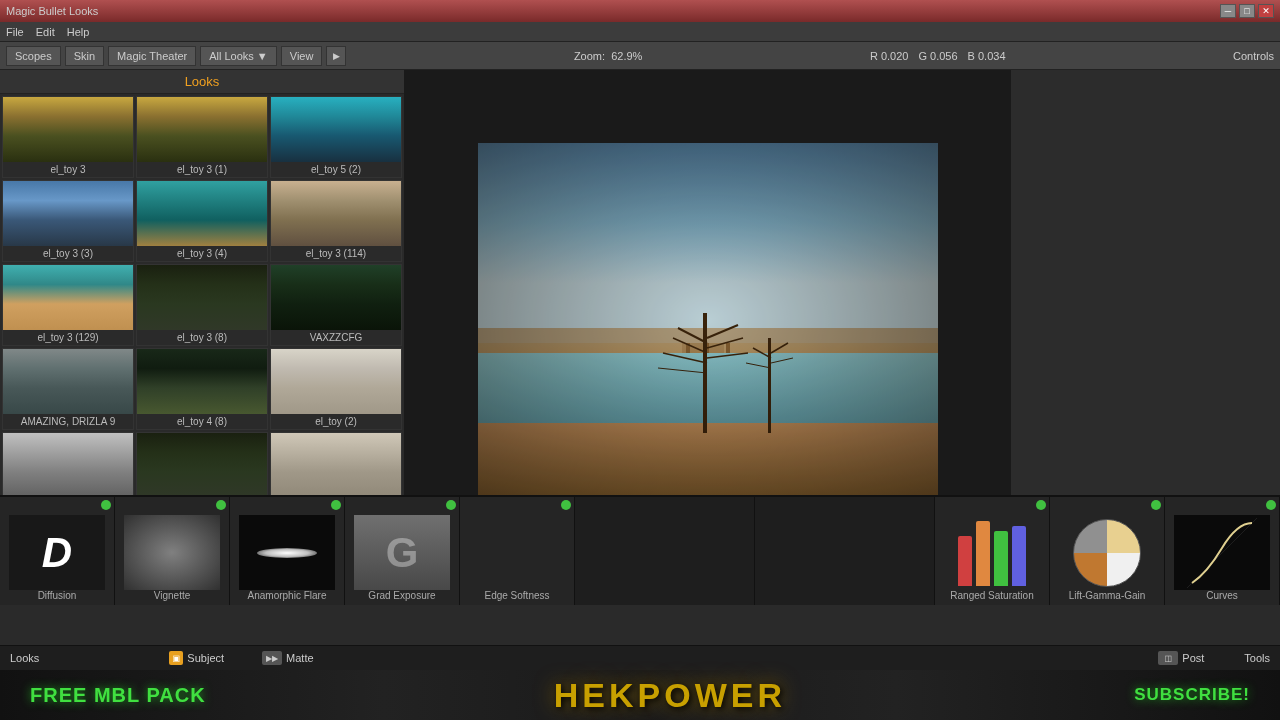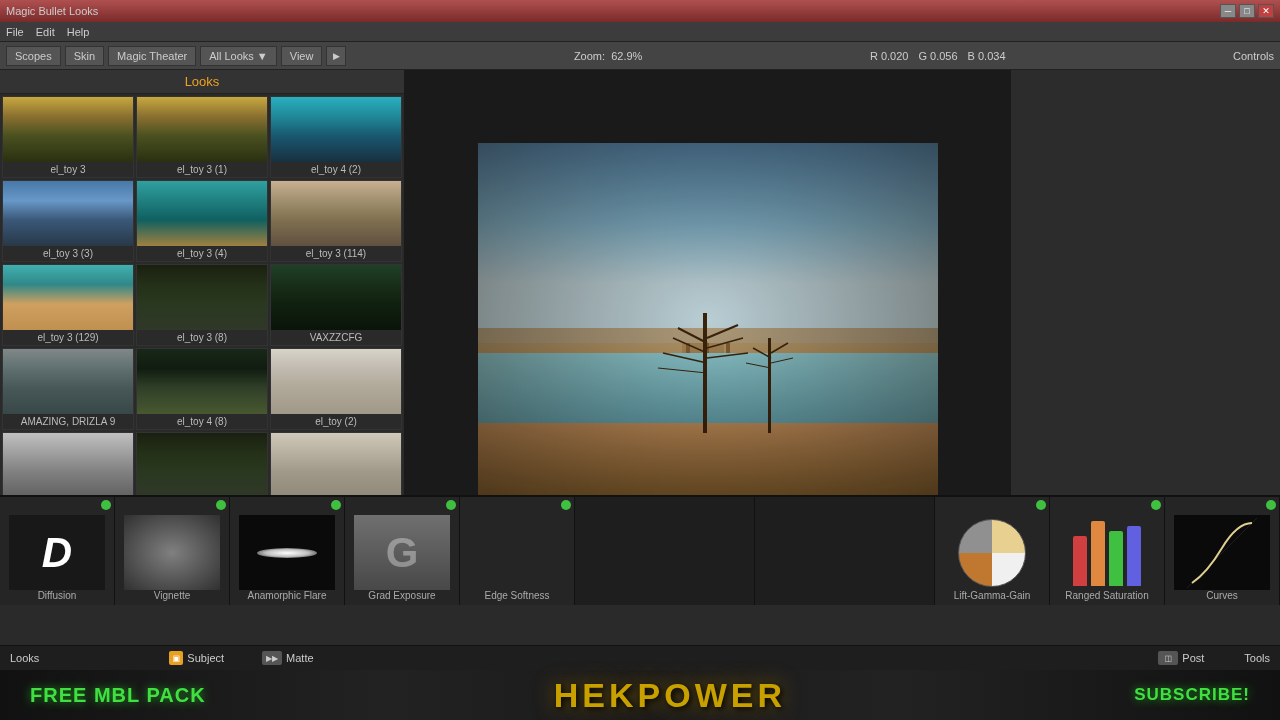--- a/index.html
+++ b/index.html
@@ -377,21 +377,21 @@
       <div class="look-item">
             <div class="thumb-landscape lt-warm-forest"></div>
             <div class="look-name">el_toy 3</div>
           </div>
           <div class="look-item">
             <div class="thumb-landscape lt-warm-forest"></div>
             <div class="look-name">el_toy 3 (1)</div>
           </div>
           <div class="look-item">
             <div class="thumb-landscape lt-cyan-trees"></div>
-            <div class="look-name">el_toy 4 (2)</div>
+            <div class="look-name">el_toy 5 (2)</div>
           </div>
           <div class="look-item">
             <div class="thumb-landscape lt-blue-dusk"></div>
             <div class="look-name">el_toy 3 (3)</div>
           </div>
           <div class="look-item">
             <div class="thumb-landscape lt-teal-field"></div>
             <div class="look-name">el_toy 3 (4)</div>
           </div>
           <div class="look-item">
@@ -588,39 +588,39 @@
           <div style="background: rgb(17, 17, 17);"></div>
         </div>
       <div class="effect-name">Edge Softness</div>
     </div>
 
     <div class="effect-slot" style="flex:1; background:#1e1e1e;"></div>
     <div class="effect-slot" style="flex:1; background:#1e1e1e;"></div>
 
     <div class="effect-slot" style="max-width:115px;">
       <div class="effect-indicator"></div>
-      <div class="effect-thumb" style="width:85%; height:75px; display:flex; align-items:center; justify-content:center;">
-        <div class="lgg-circle" style="width:68px; height:68px; border-radius:50%; background: conic-gradient(#e8d090 0deg 90deg, #f0f0f0 90deg 180deg, #c07830 180deg 270deg, #909090 270deg 360deg); border:1px solid #555;"></div>
-      </div>
-      <div class="effect-name">Lift-Gamma-Gain</div>
-    </div>
-
-    <div class="effect-slot" style="max-width:115px;">
-      <div class="effect-indicator"></div>
       <div class="effect-thumb" style="width:85%; height:75px; display:flex; align-items:flex-end; justify-content:center; gap:4px; padding-bottom:4px;">
         <div style="width:14px; height:50px; background:#d04040; border-radius:2px 2px 0 0;"></div>
         <div style="width:14px; height:65px; background:#e08840; border-radius:2px 2px 0 0;"></div>
         <div style="width:14px; height:55px; background:#40c040; border-radius:2px 2px 0 0;"></div>
         <div style="width:14px; height:60px; background:#6060e0; border-radius:2px 2px 0 0;"></div>
       </div>
       <div class="effect-name">Ranged Saturation</div>
     </div>
 
     <div class="effect-slot" style="max-width:115px;">
       <div class="effect-indicator"></div>
+      <div class="effect-thumb" style="width:85%; height:75px; display:flex; align-items:center; justify-content:center;">
+        <div class="lgg-circle" style="width:68px; height:68px; border-radius:50%; background: conic-gradient(#e8d090 0deg 90deg, #f0f0f0 90deg 180deg, #c07830 180deg 270deg, #909090 270deg 360deg); border:1px solid #555;"></div>
+      </div>
+      <div class="effect-name">Lift-Gamma-Gain</div>
+    </div>
+
+    <div class="effect-slot" style="max-width:115px;">
+      <div class="effect-indicator"></div>
       <div class="effect-thumb" style="width:85%; height:75px; background:#0a0a0a; display:flex; align-items:center; justify-content:center;">
         <svg width="70" height="70" xmlns="http://www.w3.org/2000/svg">
           <line x1="0" y1="70" x2="70" y2="0" stroke="#333" stroke-width="0.5"></line>
           <path d="M5,65 Q20,55 35,30 Q50,5 65,5" stroke="#e0d090" stroke-width="2" fill="none"></path>
         </svg>
       </div>
       <div class="effect-name">Curves</div>
     </div>
 
   </div>

